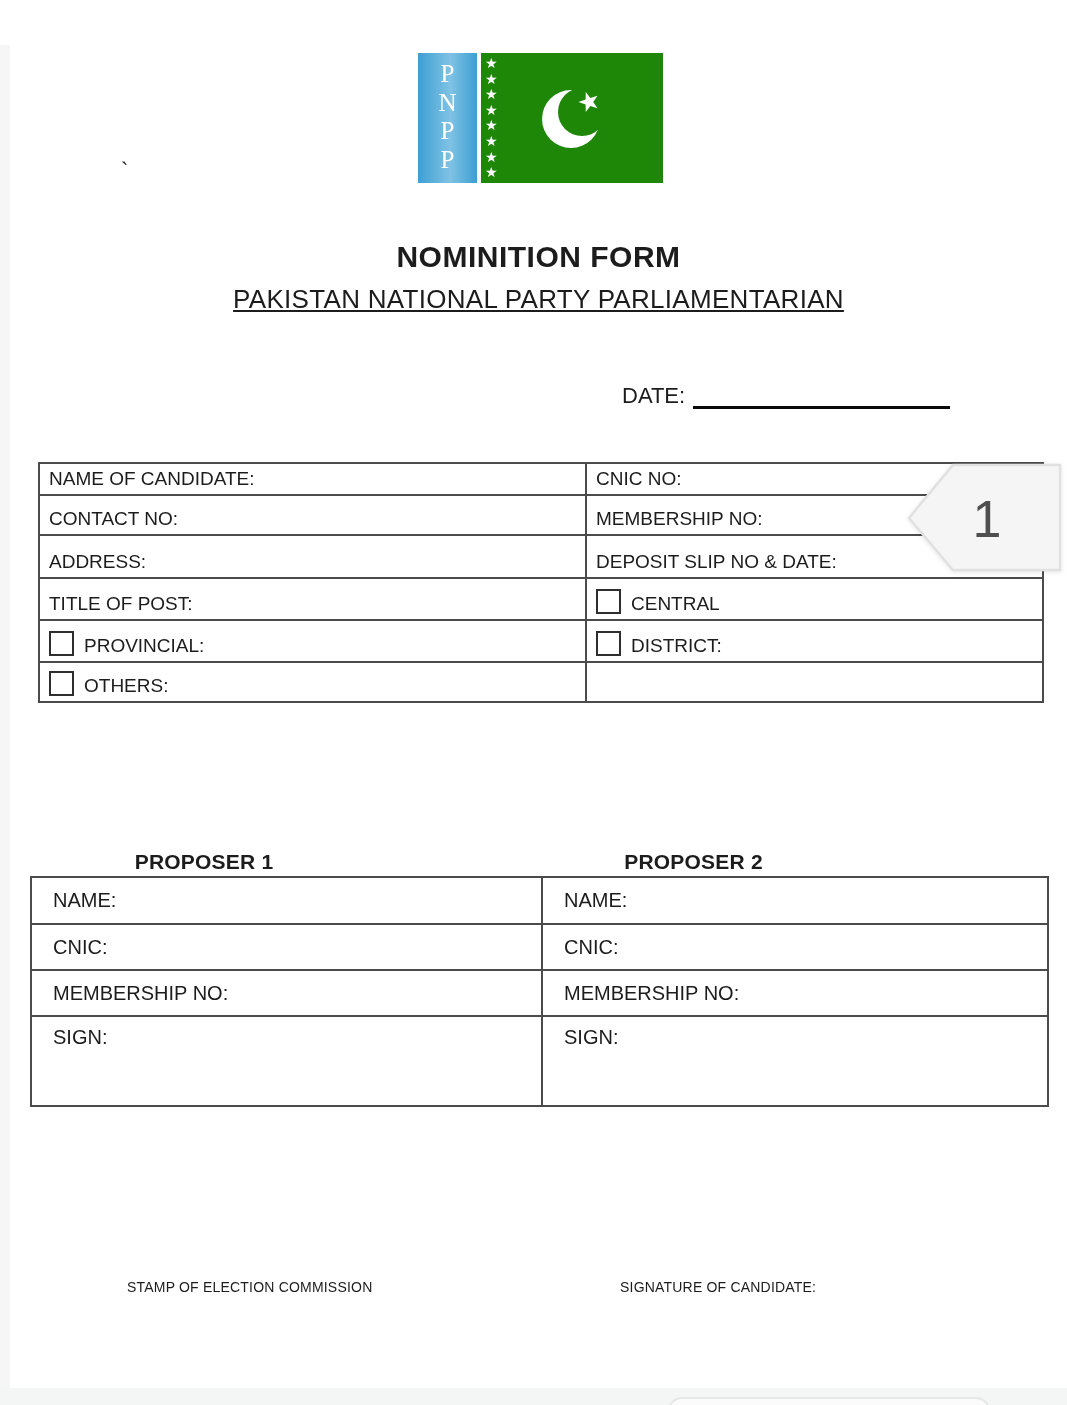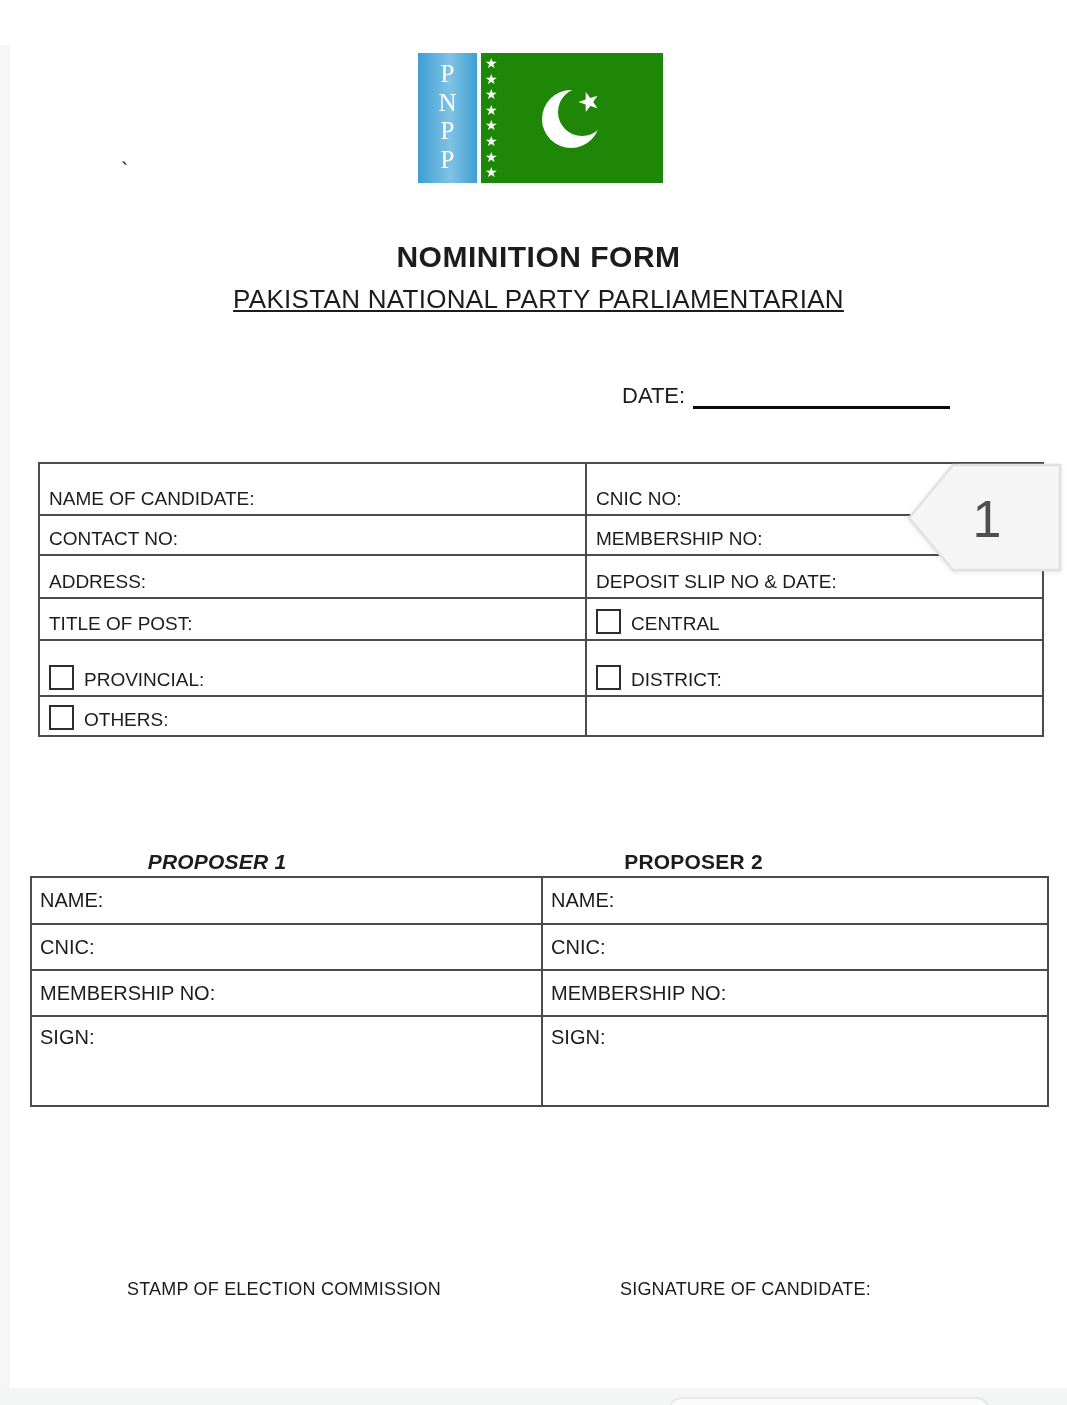--- a/index.html
+++ b/index.html
@@ -41,33 +41,33 @@
                 height: 24px; margin-left: 8px; vertical-align: -6px; }
 
   
   table { border-collapse: collapse; table-layout: fixed; position: absolute; }
   td { border: 2px solid #4b4b4b; overflow: hidden; }
 
   #candidate-table { left: 38px; top: 462px; width: 1004px; }
   #candidate-table td { font-size: 19px; vertical-align: bottom; padding: 0 4px 4px 9px; }
 
   #proposer-table { left: 30px; top: 876px; width: 1017px; }
-  #proposer-table td { font-size: 20px; vertical-align: middle; padding: 0 4px 0 8px; }
+  #proposer-table td { font-size: 20px; vertical-align: middle; padding: 0 4px 0 21px; }
   #proposer-table tr.sign-row td { vertical-align: top; padding-top: 9px; }
 
   .checkbox { display: inline-block; width: 25px; height: 25px; border: 2px solid #2e2e2e;
               background: #ffffff; vertical-align: -4px; margin-right: 10px; }
 
   .proposer-header { position: absolute; top: 850px; font-size: 21px; font-weight: bold;
                      letter-spacing: .2px; text-align: center; }
-  #proposer1-header { left: 137px; width: 160px; font-style: italic; }
+  #proposer1-header { left: 124px; width: 160px; }
   #proposer2-header { left: 611px; width: 165px; }
 
   
-  .footer-label { position: absolute; top: 1279px; font-size: 18px; letter-spacing: .2px; }
+  .footer-label { position: absolute; top: 1279px; font-size: 14px; letter-spacing: .2px; }
   #stamp-label { left: 127px; }
   #signature-label { left: 620px; text-align: right; }
 
   
   .badge-svg { position: absolute; left: 903px; top: 459px; filter: drop-shadow(0 1px 2px rgba(0,0,0,0.10)); }
   .badge-svg text { font-family: "Liberation Sans", sans-serif; }
 </style>
 </head>
 <body>
 
@@ -110,21 +110,21 @@
   <div class="date-line">
     <span>DATE:</span><span class="date-blank"></span>
   </div>
 
   <table id="candidate-table">
     <colgroup>
         <col style="width:547px">
         <col style="width:457px">
       </colgroup>
     <tbody>
-        <tr style="height:52px">
+        <tr style="height:32px">
       <td>
         <span>NAME OF CANDIDATE:</span>
       </td>
       <td>
         <span>CNIC NO:</span>
       </td>
     </tr>
     <tr style="height:40px">
       <td>
         <span>CONTACT NO:</span>
@@ -142,21 +142,21 @@
       </td>
     </tr>
     <tr style="height:42px">
       <td>
         <span>TITLE OF POST:</span>
       </td>
       <td>
         <span class="checkbox"></span><span>CENTRAL</span>
       </td>
     </tr>
-    <tr style="height:56px">
+    <tr style="height:42px">
       <td>
         <span class="checkbox"></span><span>PROVINCIAL:</span>
       </td>
       <td>
         <span class="checkbox"></span><span>DISTRICT:</span>
       </td>
     </tr>
     <tr style="height:40px">
       <td>
         <span class="checkbox"></span><span>OTHERS:</span>

